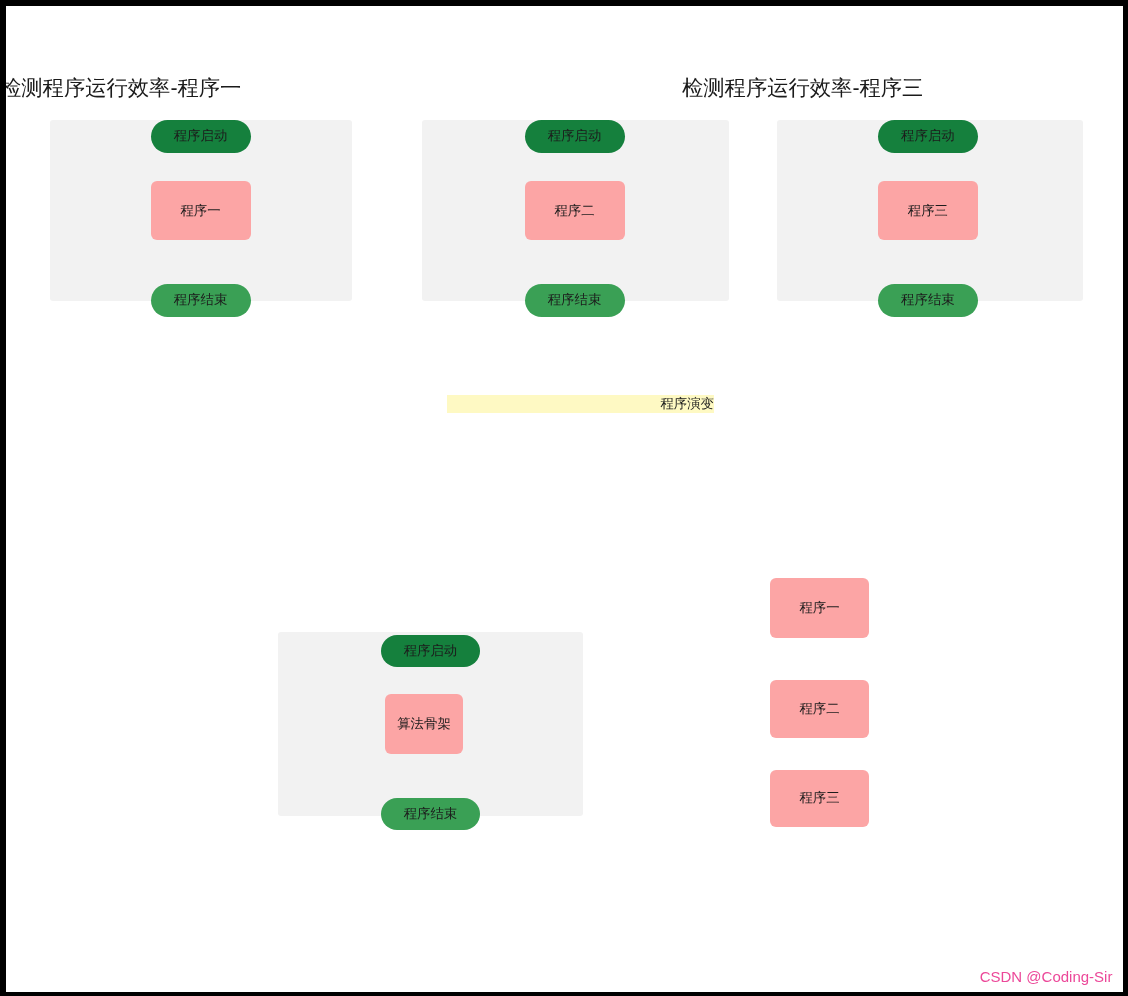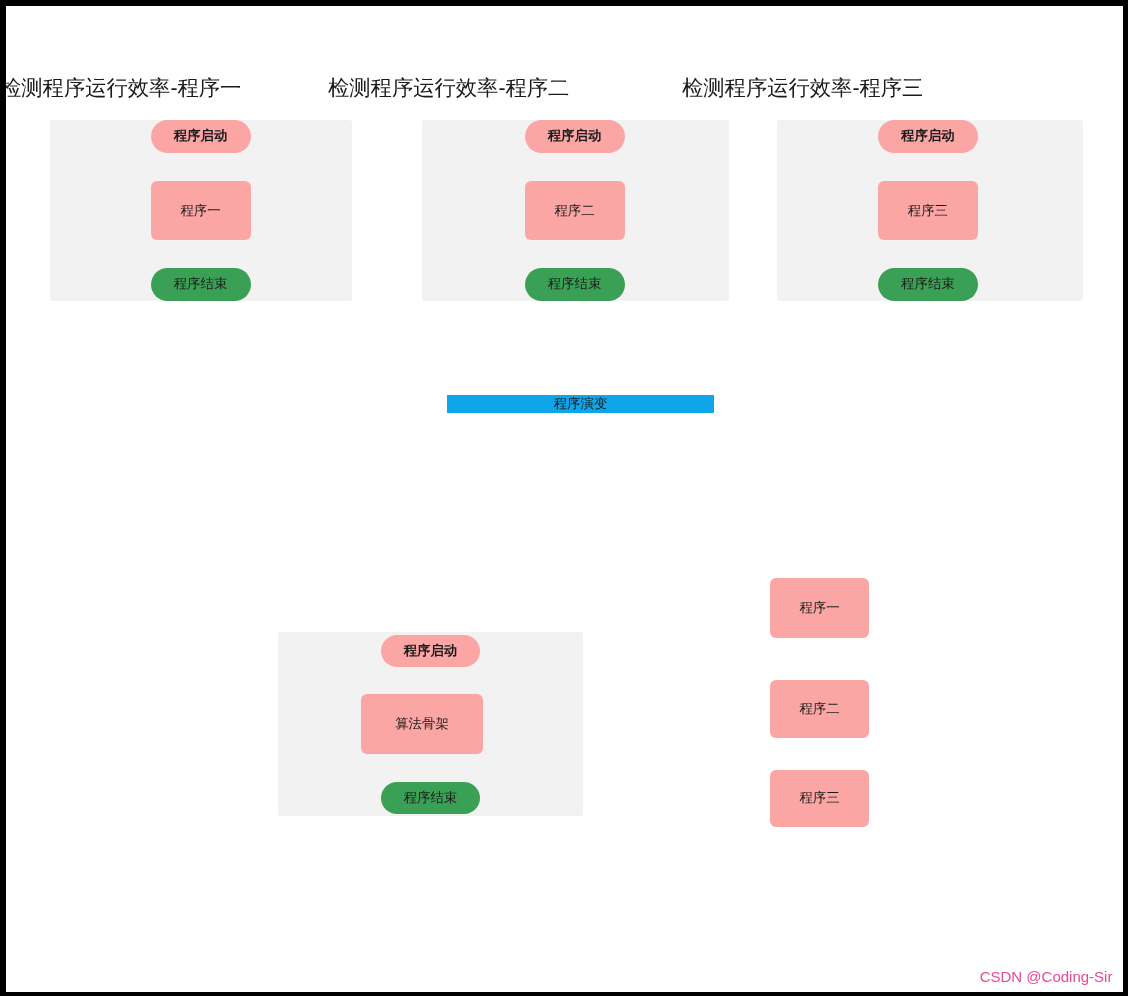--- a/index.html
+++ b/index.html
@@ -30,58 +30,57 @@
     border-radius:3px;
   }
   .node{
     position:absolute;
     display:flex;align-items:center;justify-content:center;
     font-size:13.4px;
     color:#1c1c1c;
     white-space:nowrap;
     box-sizing:border-box;
   }
-  .node.start{background:#fca5a5;border-radius:17px;font-weight:bold;}
-  .node.end{background:#3aa055;border-radius:17px;}
+  .node.start{background:#15803d;border-radius:17px;}
+  .node.end{background:#3aa055;border-radius:17px;margin-top:16px;}
   .node.proc{background:#fca5a5;border-radius:6px;}
   .watermark{
     position:absolute;
     font-size:15px;
     color:#ec4899;
     white-space:nowrap;
   }
 </style>
 </head>
 <body>
 
 <div id="canvas">
 
   <div class="col-title" style="left:-6px;top:64px;width:507px;">检测程序运行效率-程序一</div>
   <div class="panel" style="left:43.8px;top:114px;width:302px;height:181px;"></div>
   <div class="node start" style="left:144.5px;top:113.7px;width:100px;height:33.5px;">程序启动</div>
   <div class="node proc" style="left:144.5px;top:174.8px;width:100px;height:59.6px;">程序一</div>
   <div class="node end" style="left:144.5px;top:261.8px;width:100px;height:33.4px;">程序结束</div>
 
-  <div class="col-title" style="left:322px;top:64px;width:507px;">检测程序运行效率-程序二</div>
   <div class="panel" style="left:416.3px;top:114px;width:306.5px;height:181px;"></div>
   <div class="node start" style="left:518.5px;top:113.7px;width:100px;height:33.5px;">程序启动</div>
   <div class="node proc" style="left:518.5px;top:174.8px;width:100px;height:59.6px;">程序二</div>
   <div class="node end" style="left:518.5px;top:261.8px;width:100px;height:33.4px;">程序结束</div>
 
   <div class="col-title" style="left:676px;top:64px;width:507px;">检测程序运行效率-程序三</div>
   <div class="panel" style="left:771.1px;top:114px;width:305.6px;height:181px;"></div>
   <div class="node start" style="left:871.9px;top:113.7px;width:100px;height:33.5px;">程序启动</div>
   <div class="node proc" style="left:871.9px;top:174.8px;width:100px;height:59.6px;">程序三</div>
   <div class="node end" style="left:871.9px;top:261.8px;width:100px;height:33.4px;">程序结束</div>
 
-  <div class="abs" style="left:441px;top:389px;width:267px;text-align:center;font-size:13.4px;color:#1c1c1c;background:#0ea5e9;">程序演变</div>
+  <div class="abs" style="left:441px;top:389px;width:267px;text-align:right;font-size:13.4px;color:#1c1c1c;background:#fef9c3;">程序演变</div>
 
   <div class="panel" style="left:272.2px;top:625.8px;width:305px;height:184.5px;"></div>
   <div class="node start" style="left:374.7px;top:629.3px;width:99.5px;height:32px;">程序启动</div>
-  <div class="node proc" style="left:355px;top:688px;width:122px;height:60px;">算法骨架</div>
+  <div class="node proc" style="left:379px;top:688px;width:78px;height:60px;">算法骨架</div>
   <div class="node end" style="left:374.7px;top:776.1px;width:99.5px;height:32px;">程序结束</div>
 
   <div class="node proc" style="left:764px;top:572.3px;width:99px;height:59.6px;">程序一</div>
   <div class="node proc" style="left:764px;top:673.5px;width:99px;height:58.2px;">程序二</div>
   <div class="node proc" style="left:764px;top:763.5px;width:99px;height:57.7px;">程序三</div>
 
   <div class="watermark" style="left:973.7px;top:962px;">CSDN @Coding-Sir</div>
 
 </div>
 

